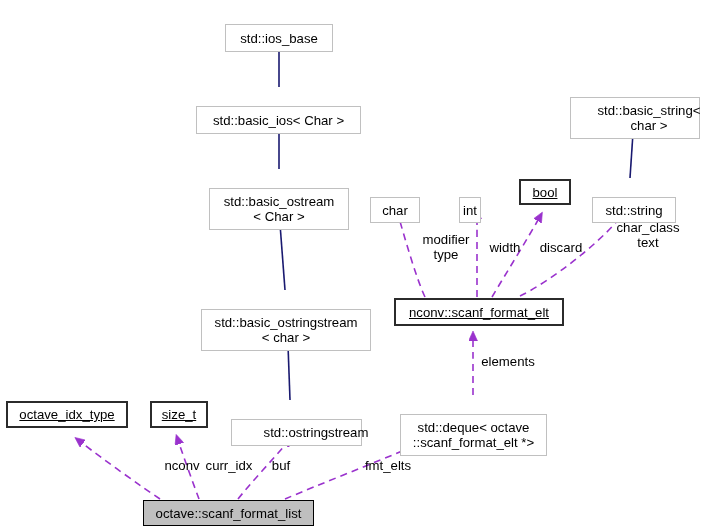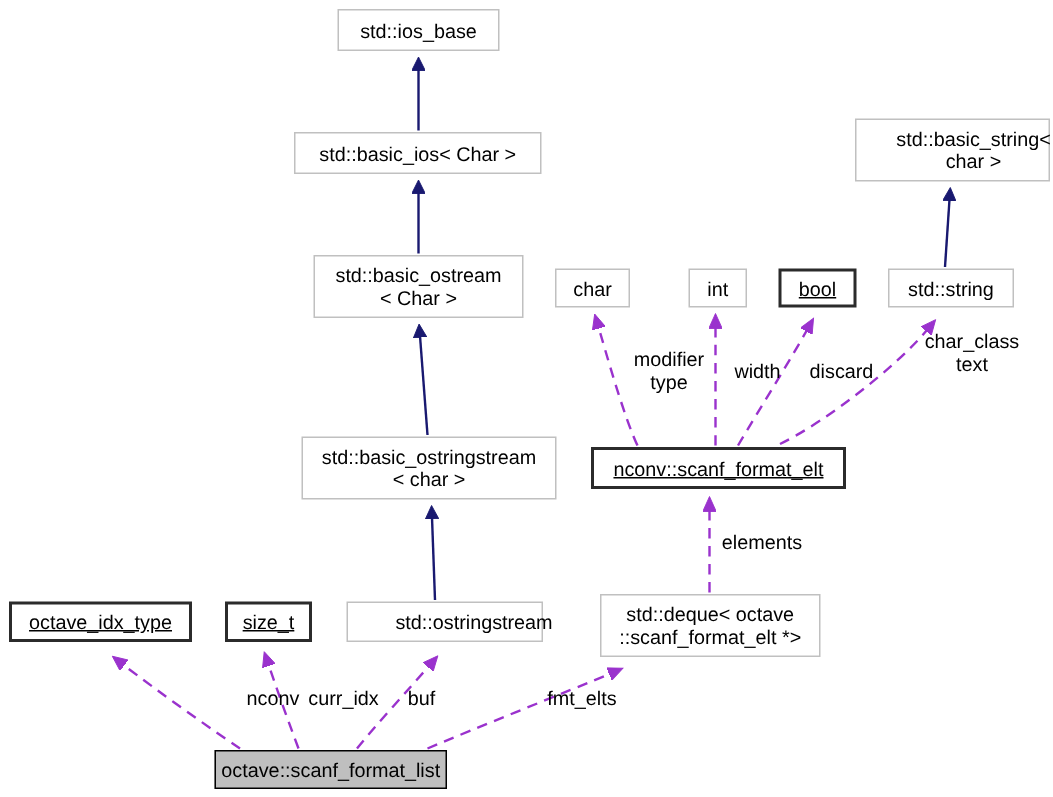--- a/index.html
+++ b/index.html
@@ -34,20 +34,21 @@
     background: #ffffff;
     font-size: 13.2px;
     line-height: 15px;
     color: #000000;
     white-space: pre-line;
     letter-spacing: 0px;
     z-index: 5;
   }
   .node.plain {
     border: 1px solid #c0c0c0;
+    margin-top: 18px;
   }
   .node.strong {
     border: 2px solid #2b2b2b;
     text-decoration: underline;
   }
   .node.current {
     border: 1px solid #000000;
     background: #bfbfbf;
   }
   .edge-label {
@@ -102,41 +103,41 @@
   <div class="node plain" style="left:196px; top:88px; width:165px; height:28px;">std::basic_ios&lt; Char &gt;</div>
 
   <div class="node plain" style="left:570px; top:79px; width:130px; height:42px;padding-left:28px;">std::basic_string&lt;
 char &gt;</div>
 
   <div class="node plain" style="left:209px; top:170px; width:140px; height:42px;">std::basic_ostream
 &lt; Char &gt;</div>
 
   <div class="node plain" style="left:370px; top:179px; width:50px; height:26px;">char</div>
 
-  <div class="node plain" style="left:459px; top:179px; width:39px; height:26px;">int</div>
+  <div class="node plain" style="left:459px; top:179px; width:22px; height:26px;">int</div>
 
   <div class="node strong" style="left:519px; top:179px; width:52px; height:26px;">bool</div>
 
   <div class="node plain" style="left:201px; top:291px; width:170px; height:42px;">std::basic_ostringstream
 &lt; char &gt;</div>
 
   <div class="node plain" style="left:592px; top:179px; width:84px; height:26px;">std::string</div>
 
   <div class="node strong" style="left:394px; top:298px; width:170px; height:28px;">nconv::scanf_format_elt</div>
 
   <div class="node strong" style="left:6px; top:401px; width:122px; height:27px;">octave_idx_type</div>
 
   <div class="node strong" style="left:150px; top:401px; width:58px; height:27px;">size_t</div>
 
   <div class="node plain" style="left:231px; top:401px; width:131px; height:27px;padding-left:39px;">std::ostringstream</div>
 
   <div class="node plain" style="left:400px; top:396px; width:147px; height:42px;">std::deque&lt; octave
 ::scanf_format_elt *&gt;</div>
 
-  <div class="node current" style="left:143px; top:500px; width:155px; height:26px;">octave::scanf_format_list</div>
+  <div class="node current" style="left:143px; top:500px; width:171px; height:26px;">octave::scanf_format_list</div>
 
   <div class="edge-label" style="left:416px; top:232px; width:60px;">modifier
 type</div>
 
   <div class="edge-label" style="left:483px; top:240px; width:44px;">width</div>
 
   <div class="edge-label" style="left:534px; top:240px; width:54px;">discard</div>
 
   <div class="edge-label" style="left:612px; top:220px; width:72px;">char_class
 text</div>

